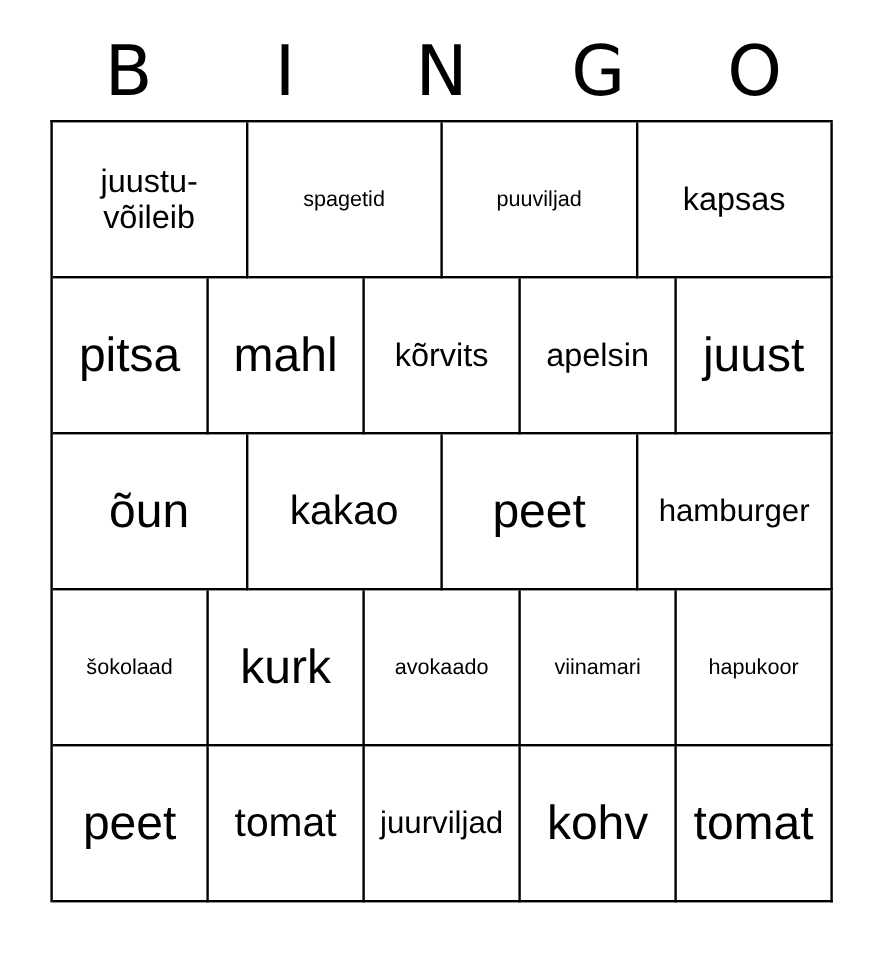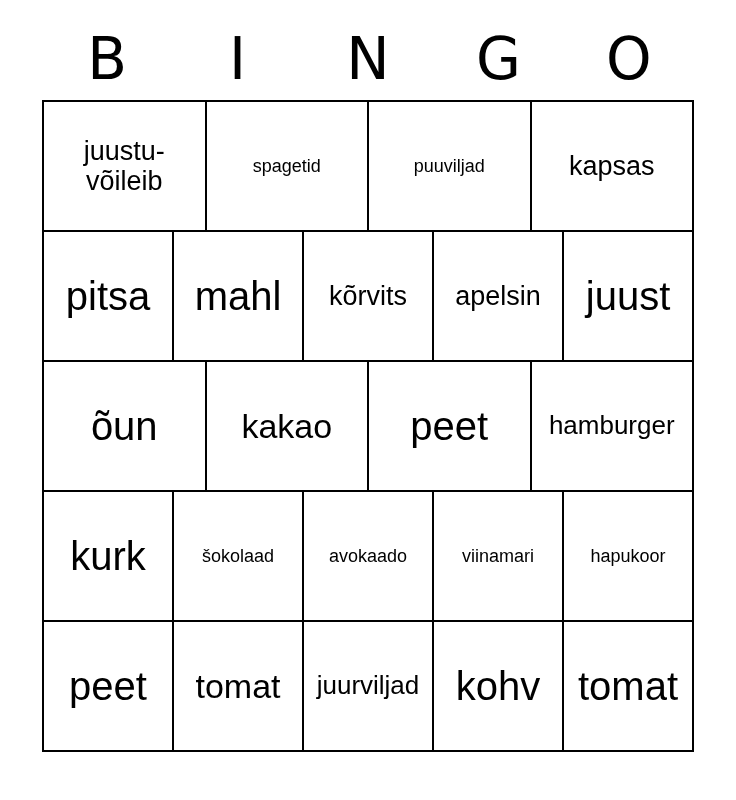--- a/index.html
+++ b/index.html
@@ -132,25 +132,25 @@
         </div>
       <div class="cell fs-xl">
           <span>peet</span>
         </div>
       <div class="cell fs-xs">
           <span>hamburger</span>
         </div>
     </div>
 
     <div class="grid-row">
+      <div class="cell fs-sm">
+          <span>šokolaad</span>
+        </div>
       <div class="cell fs-xl">
           <span>kurk</span>
-        </div>
-      <div class="cell fs-sm">
-          <span>šokolaad</span>
         </div>
       <div class="cell fs-sm">
           <span>avokaado</span>
         </div>
       <div class="cell fs-sm">
           <span>viinamari</span>
         </div>
       <div class="cell fs-sm">
           <span>hapukoor</span>
         </div>

